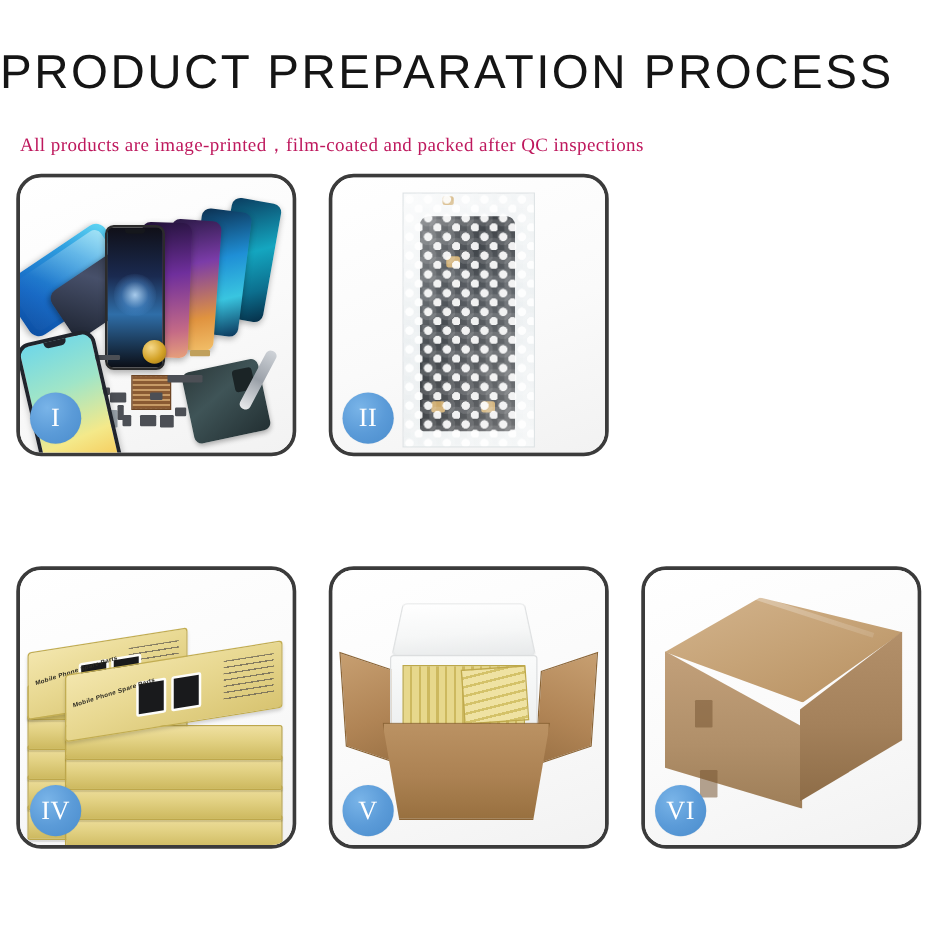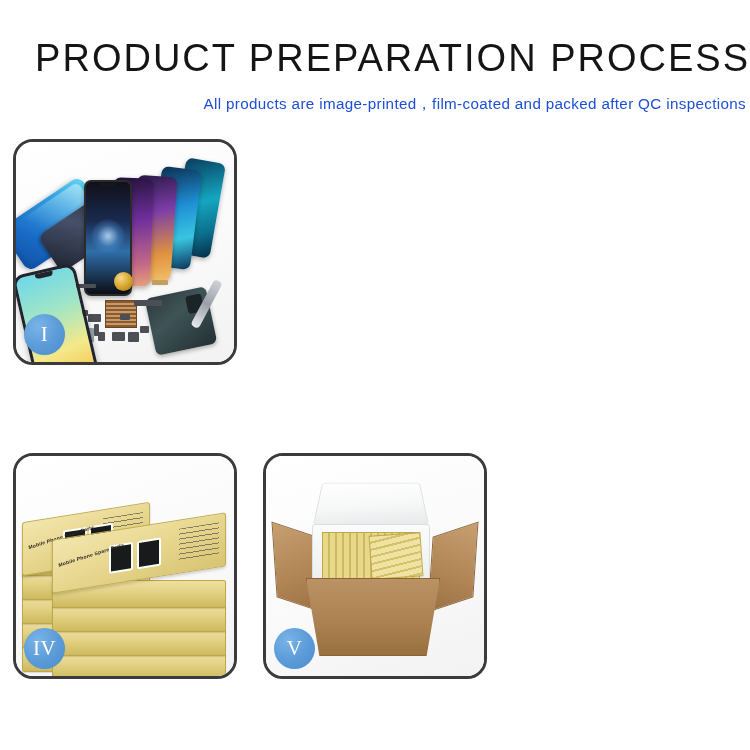--- a/index.html
+++ b/index.html
@@ -14,40 +14,41 @@
     font-family: "Liberation Sans", sans-serif;
     overflow: hidden;
     position: relative;
   }
 
   
   .header {
     position: absolute;
     left: 0; top: 0;
     width: 750px;
-    text-align: right;
+    text-align: left;
   }
   .page-title {
     margin: 0;
     padding-top: 39px;
     font-size: 38px;
     font-weight: 400;
     letter-spacing: 2.0px;
     color: #151515;
     line-height: 1.0;
     white-space: nowrap;
   }
   .page-subtitle {
-    margin: 4px;
+    margin: 16px;
     padding-top: 13px;
     font-size: 15.2px;
     font-weight: 400;
     letter-spacing: 0.35px;
-    color: #1d4ed8;
+    color: #be185d;
     white-space: nowrap;
+    font-family: Liberation Serif, serif;
   }
 
   
   .panel-grid {
     position: absolute;
     left: 13px;
     top: 139px;
     width: 724px;
     height: 540px;
   }
@@ -520,20 +521,35 @@
         <span style="left:22px; top:54px; width:5px;  height:12px;"></span>
         <span style="left:2px;  top:40px; width:14px; height:6px;"></span>
         <span style="left:48px; top:44px; width:10px; height:6px;"></span>
       </div>
 
       <div class="p1-phone-big"></div>
     </div>
     <div class="badge">I</div>
   </div>
 
+  <div class="panel r0 c1">
+    <div class="panel-inner">
+      <div class="p2-wrap">
+        <div class="p2-item"></div>
+        <div class="p2-flex"></div>
+        <div class="p2-conn p2-c1"></div>
+        <div class="p2-conn p2-c2"></div>
+        <div class="p2-conn p2-c3"></div>
+        <div class="p2-conn p2-c4"></div>
+        <div class="p2-bubbles"></div>
+        <div class="p2-sheen"></div>
+      </div>
+    </div>
+    <div class="badge">II</div>
+  </div>
 
 
   <div class="panel r1 c0">
     <div class="panel-inner">
       <div class="p4">
 
         <div class="p4-stackA">
           <div class="p4-layer" style="top:132px;"></div>
           <div class="p4-layer" style="top:108px;"></div>
           <div class="p4-layer" style="top:84px;"></div>
@@ -573,14 +589,27 @@
         <div class="p5-foam-lid"></div>
         <div class="p5-foam-rim"></div>
         <div class="p5-contents"></div>
         <div class="p5-contents2"></div>
         <div class="p5-body"></div>
       </div>
     </div>
     <div class="badge">V</div>
   </div>
 
+  <div class="panel r1 c2">
+    <div class="panel-inner">
+      <div class="p6">
+        <div class="p6-top"></div>
+        <div class="p6-left"></div>
+        <div class="p6-right"></div>
+        <div class="p6-seam"></div>
+        <div class="p6-tape p6-tape1"></div>
+        <div class="p6-tape p6-tape2"></div>
+      </div>
+    </div>
+    <div class="badge">VI</div>
+  </div>
 
 </div>
 
 </body></html>

